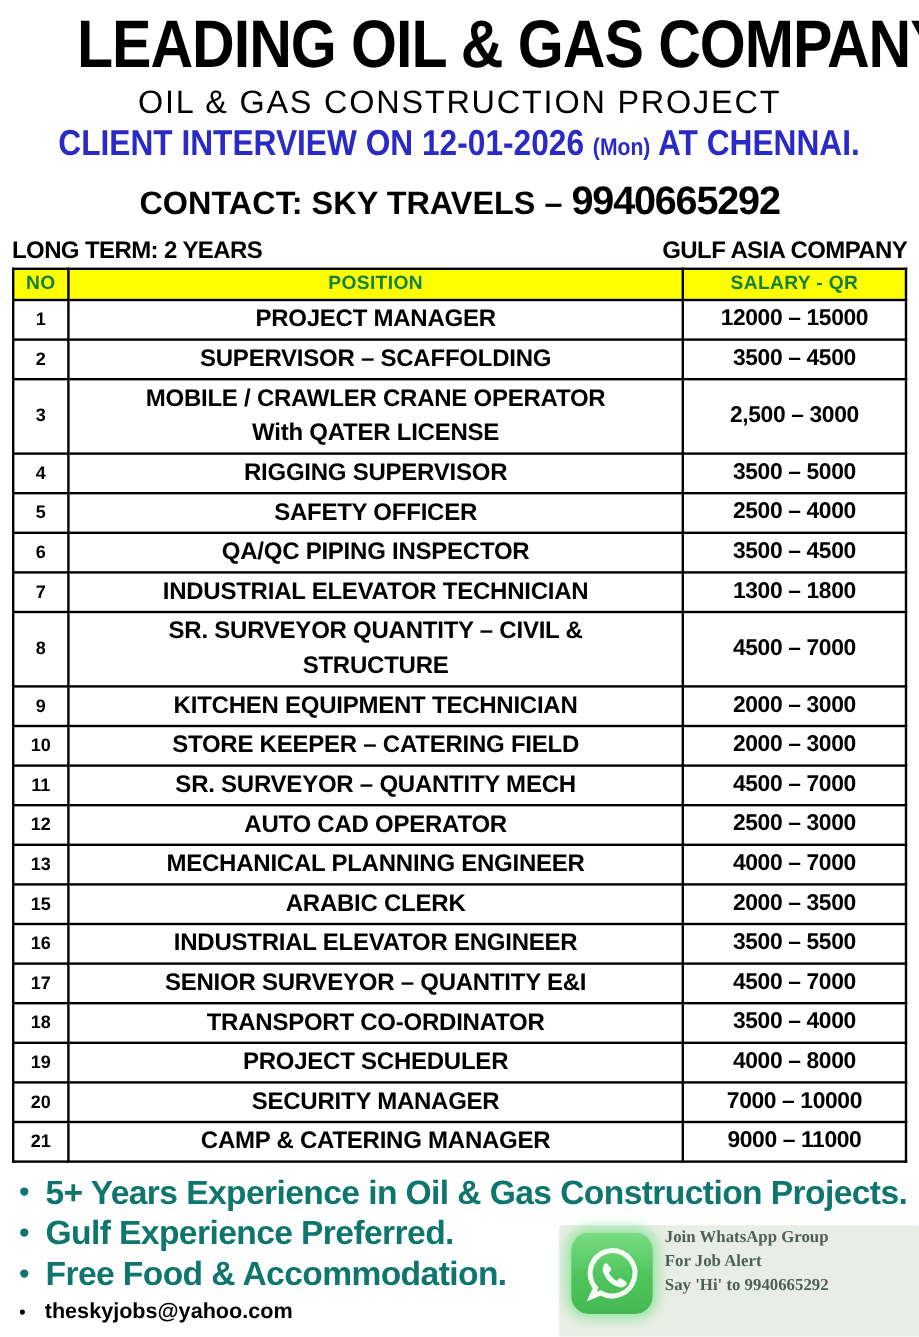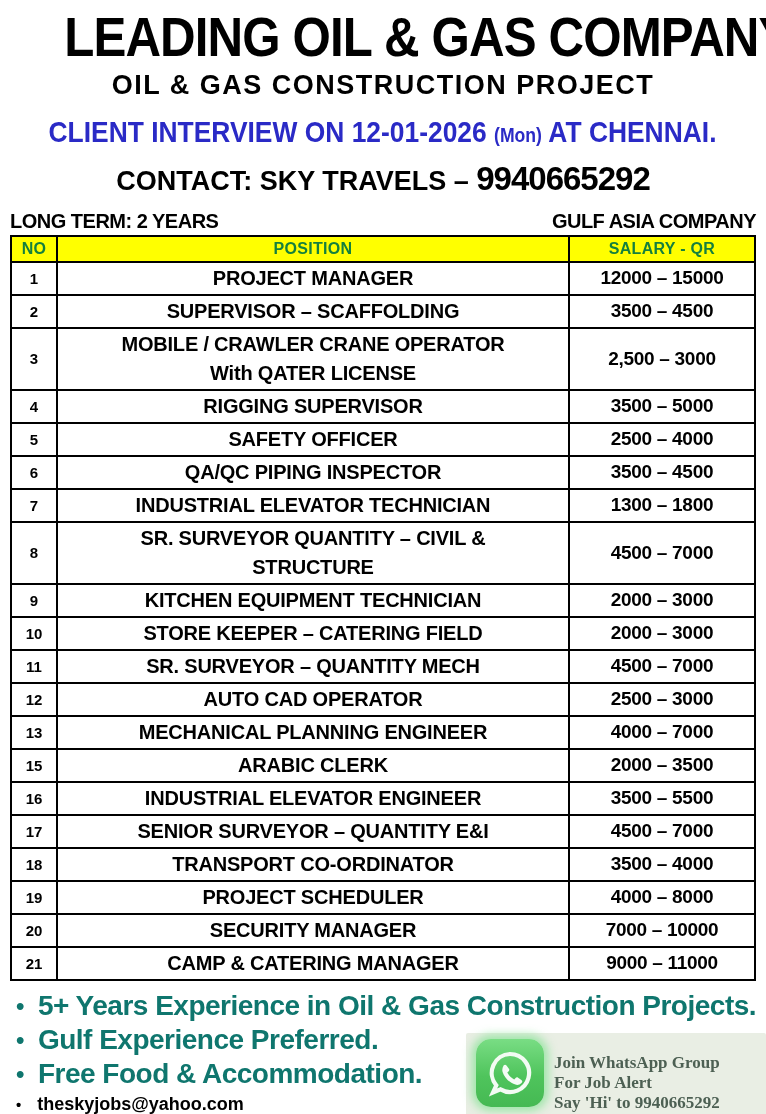--- a/index.html
+++ b/index.html
@@ -10,24 +10,24 @@
     font-family:"Liberation Sans", sans-serif; overflow:hidden;
   }
   
   .hdr { text-align:center; }
   .title1 {
     padding-top:8px; font-size:56px; font-weight:bold; line-height:1.05;
     letter-spacing:-1px; white-space:nowrap;
   }
   .title1 > span { display:inline-block; transform:scaleX(0.88); transform-origin:center; }
   .title2 {
-    margin-top:3px; font-size:27px; font-weight:bold; letter-spacing:1.5px; white-space:nowrap;
+    margin-top:3px; font-size:27px; font-weight:normal; letter-spacing:1.5px; white-space:nowrap;
   }
   .interview {
-    margin-top:14px; font-size:30px; font-weight:bold; color:#2a2ac6; white-space:nowrap;
+    margin-top:2px; font-size:30px; font-weight:bold; color:#2a2ac6; white-space:nowrap;
   }
   .interview > span.wrap { display:inline-block; transform:scaleX(0.88); transform-origin:center; }
   .interview .mon { font-size:20px; }
   .contact { margin-top:11px; font-size:27px; font-weight:bold; white-space:nowrap; }
   .contact .phone { font-size:33px; letter-spacing:-1px; }
   
   .meta {
     display:flex; justify-content:space-between; align-items:flex-start;
     margin:12px 10px 2px 10px; font-size:20px; font-weight:bold; letter-spacing:-0.5px;
   }
@@ -66,23 +66,23 @@
     background:#e9eee4; border-radius:2px;
   }
   .wa-icon {
     position:absolute; left:10px; top:6px; width:68px; height:68px;
     border-radius:15px;
     background:linear-gradient(180deg,#79dd84 0%, #4fc45c 55%, #45b953 100%);
     box-shadow:0 0 10px 4px rgba(130,225,145,0.75);
   }
   .wa-icon svg { position:absolute; inset:0; }
   .wa-text {
-    position:absolute; left:88px; top:20px; width:210px;
+    position:absolute; left:88px; top:1px; width:210px;
     font-family:"Liberation Serif", serif; font-weight:bold;
-    font-size:17px; line-height:20px; color:#4d6053; white-space:nowrap;
+    font-size:14px; line-height:20px; color:#4d6053; white-space:nowrap;
   }
 </style>
 </head>
 <body>
 
 <div class="page">
 
   <div class="hdr">
     <div class="title1"><span>LEADING OIL &amp; GAS COMPANY – QATAR</span></div>
     <div class="title2">OIL &amp; GAS CONSTRUCTION PROJECT</div>

